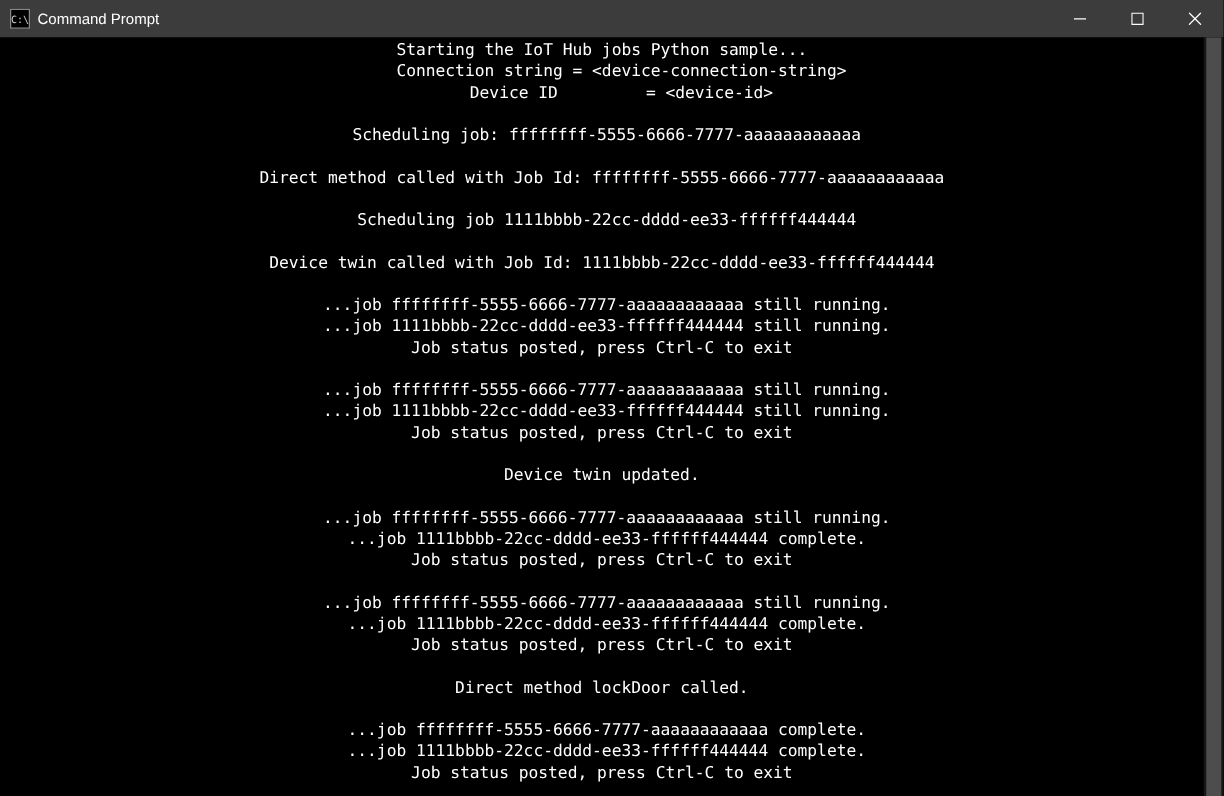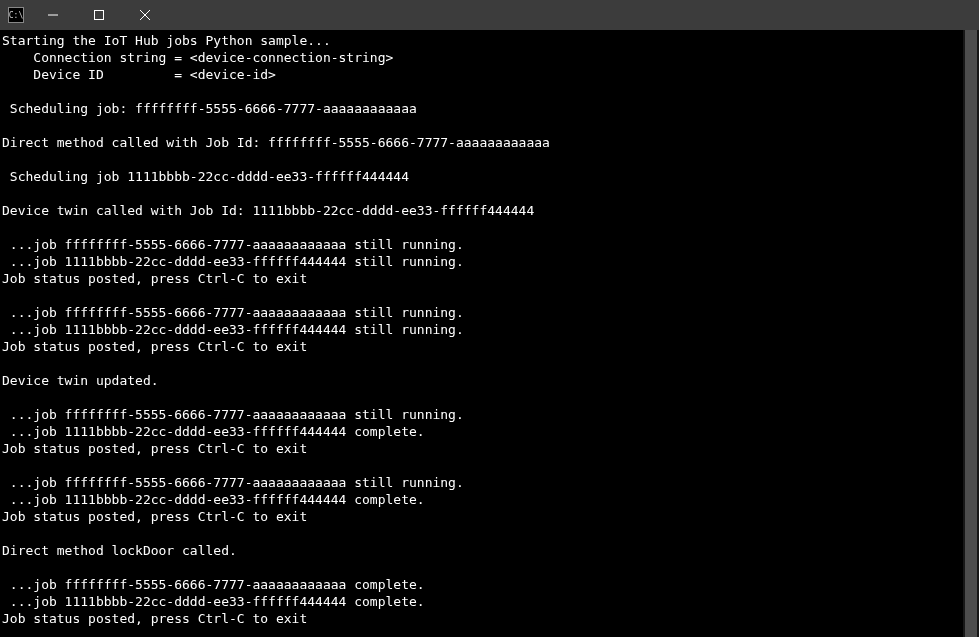--- a/index.html
+++ b/index.html
@@ -55,20 +55,21 @@
       color: #fff;
       font-family: 'Segoe UI', sans-serif;
     }
     .titlebar-btn svg {
       width: 10px;
       height: 10px;
     }
     .content-wrapper {
       display: flex;
       height: calc(100% - 30px);
+      text-align: center;
     }
     .terminal {
       flex: 1;
       background: #000;
       color: #fff;
       font-size: 13px;
       line-height: 17px;
       padding: 2px 2px;
       white-space: pre;
       overflow: hidden;
@@ -86,20 +87,21 @@
       right: 2px;
       height: 100%;
       background: #4d4d4d;
     }
   </style>
 </head>
 <body>
 
 <div class="titlebar">
   <div class="titlebar-icon">C:\</div>
+  <div class="titlebar-title">Command Prompt</div>
   <div class="titlebar-controls">
     <div class="titlebar-btn">
       <svg viewBox="0 0 10 10">
           <line x1="0" y1="5" x2="10" y2="5" stroke="#fff" stroke-width="1"></line>
         </svg>
     </div>
     <div class="titlebar-btn">
       <svg viewBox="0 0 10 10">
           <rect x="0.5" y="0.5" width="9" height="9" stroke="#fff" stroke-width="1" fill="none"></rect>
         </svg>

